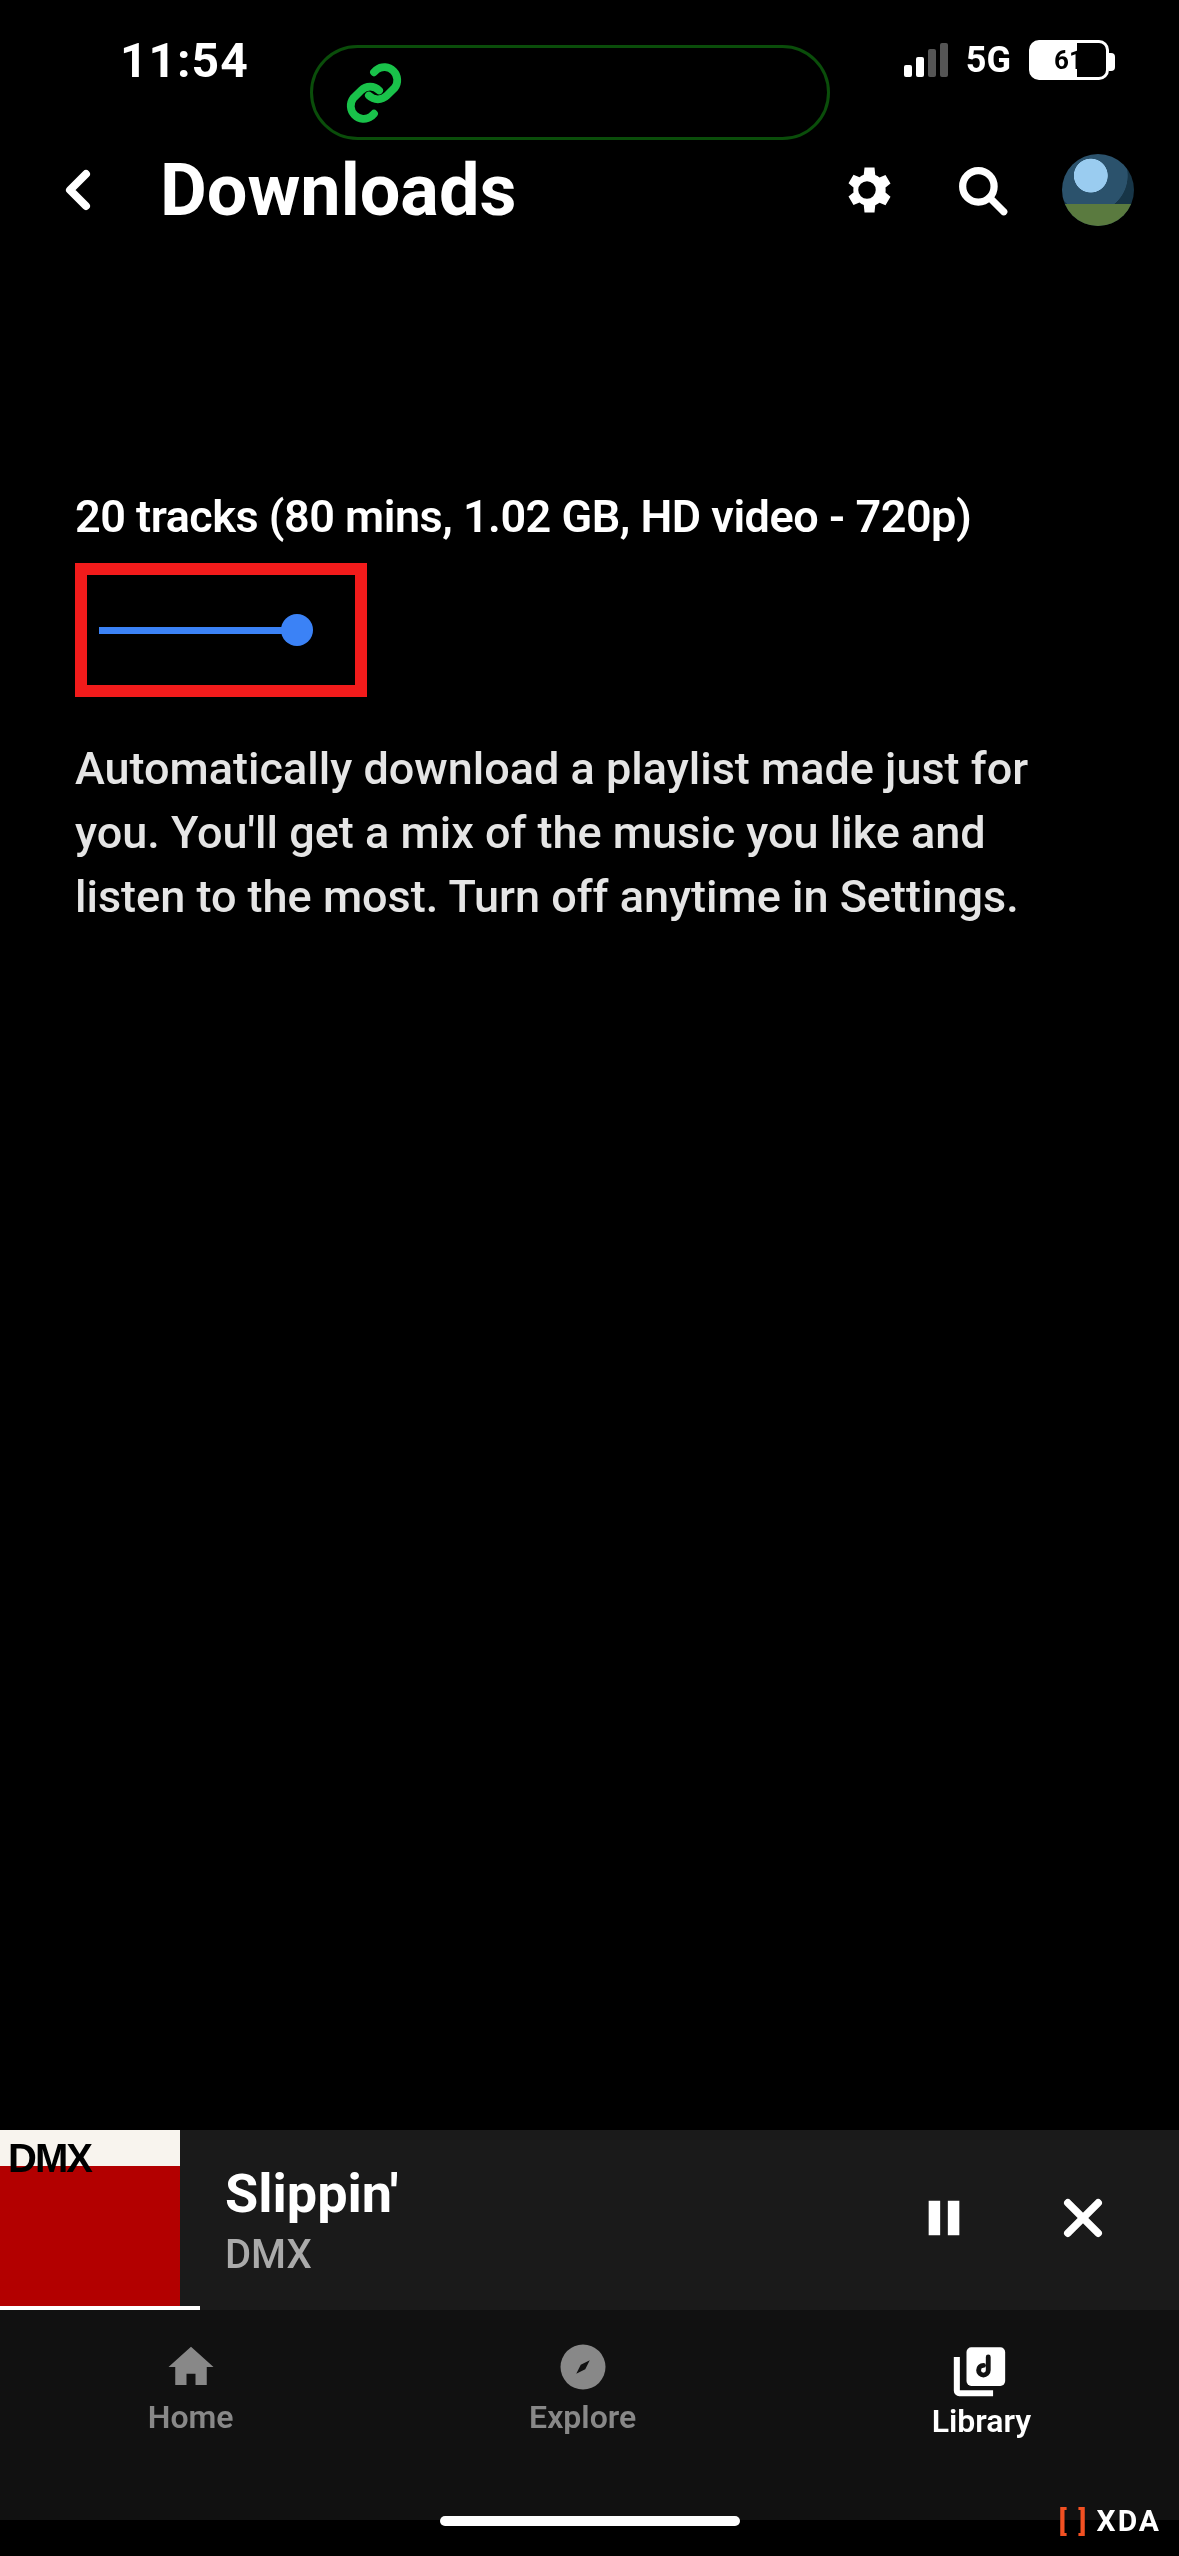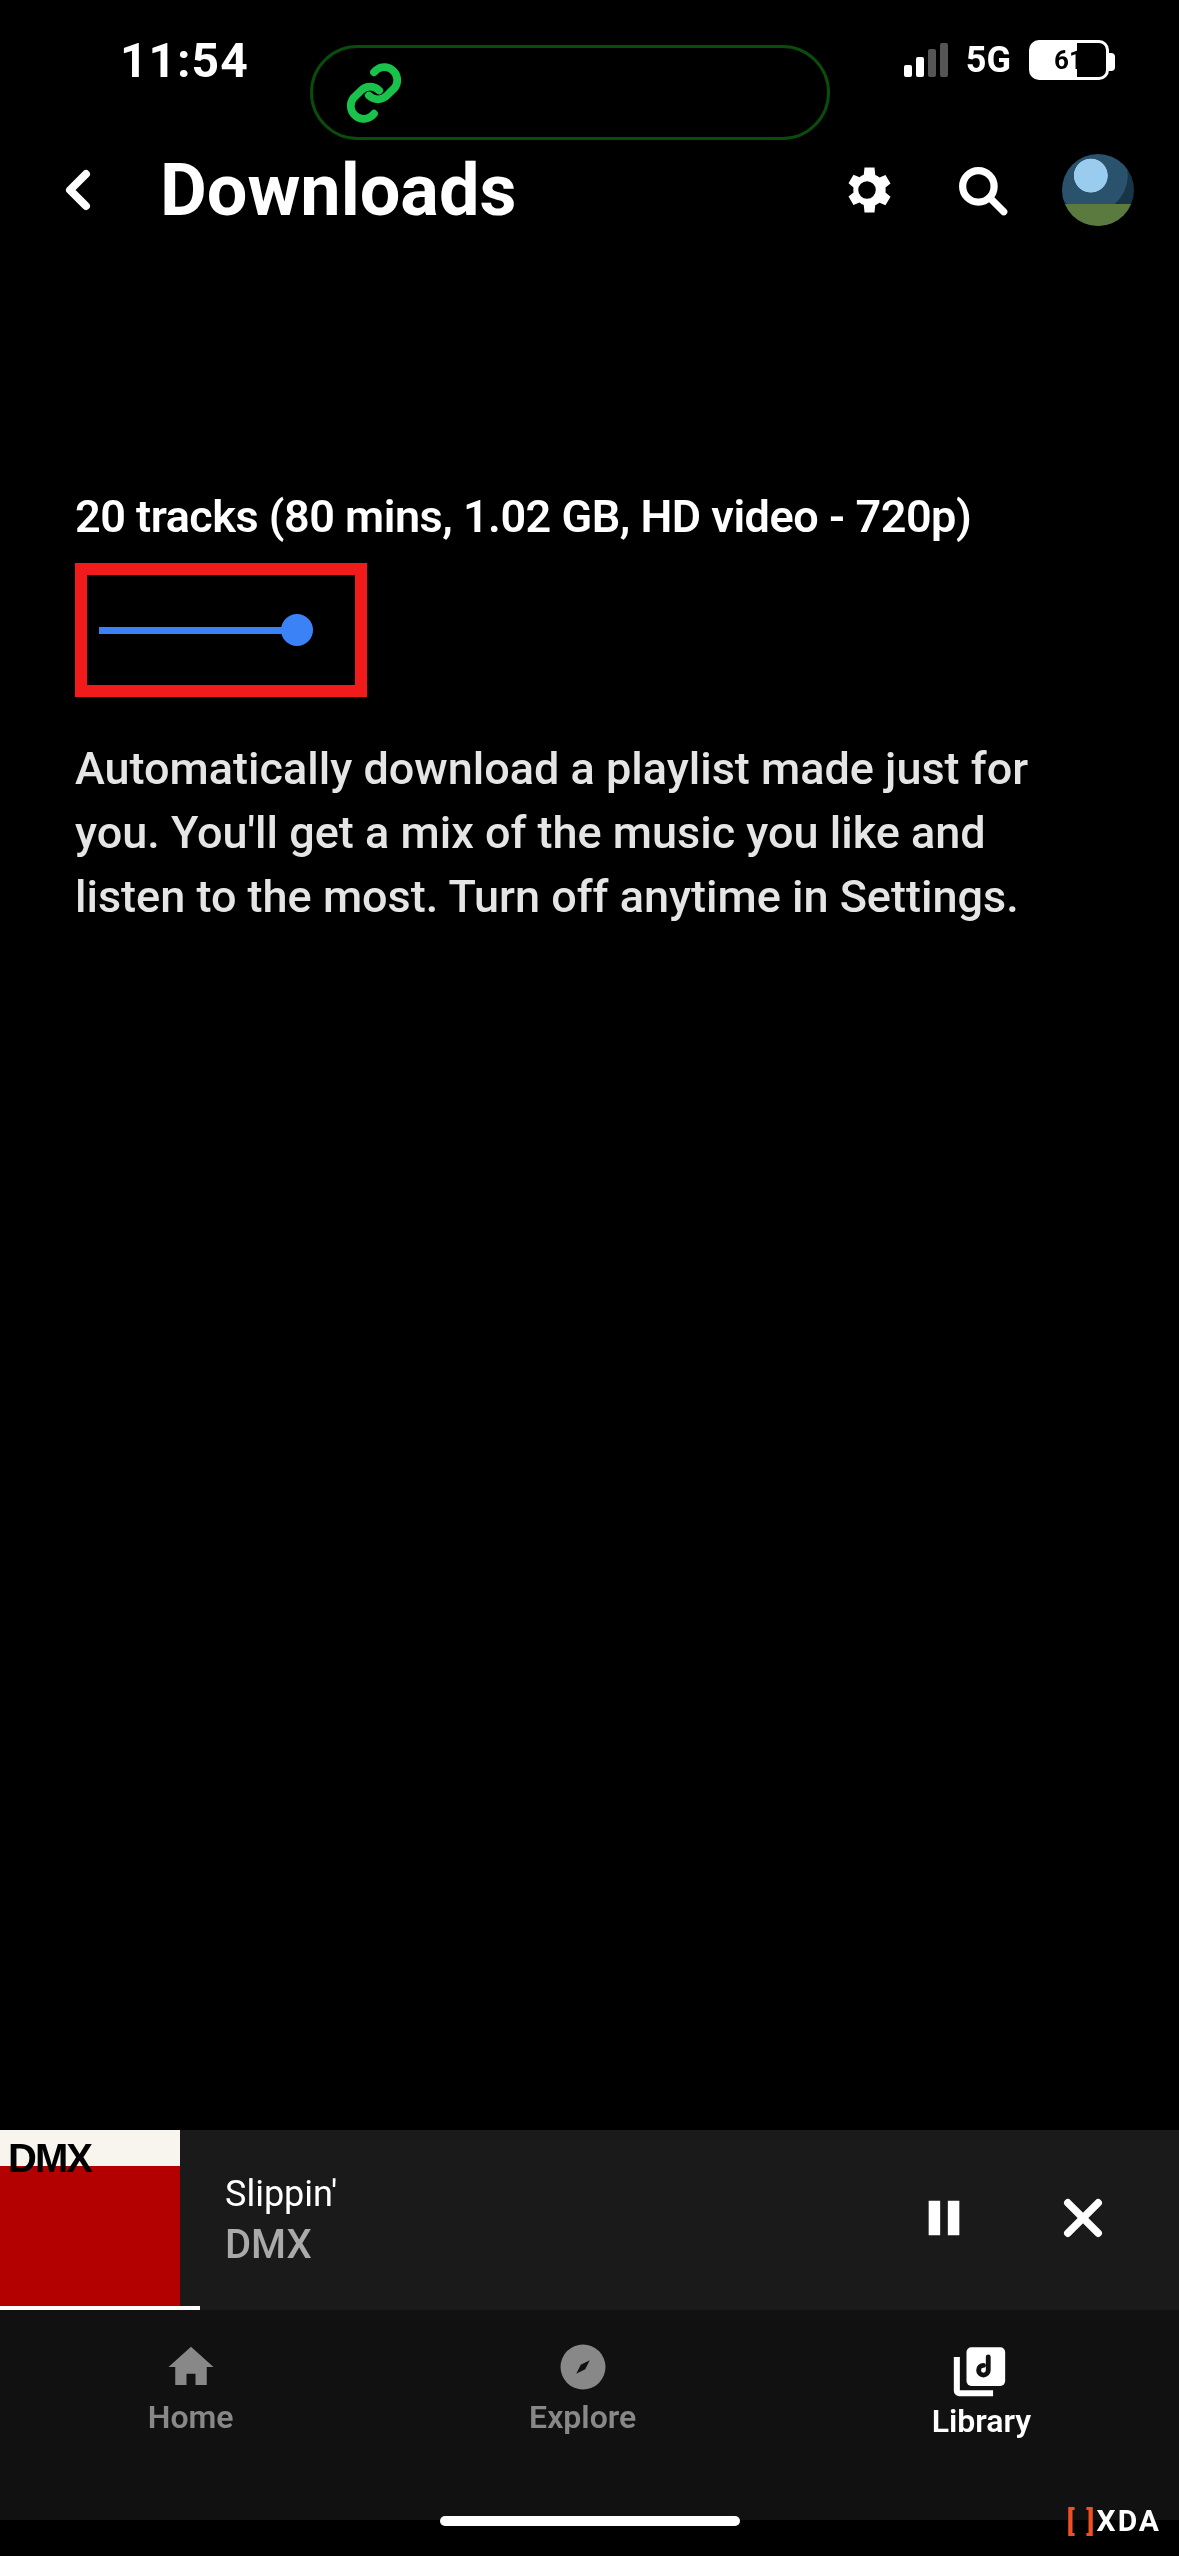--- a/index.html
+++ b/index.html
@@ -44,35 +44,35 @@
   .turn-on-btn { width: 314px; height: 106px; background: #e8e8e8; color:#111; display:flex; align-items:center; justify-content:center; font-size:40px; font-weight:800; letter-spacing:1px; }
 
   .empty-state { margin-top: 270px; text-align:center; }
   .empty-icon { width: 62px; height: 62px; border-radius:50%; background:#e5e5e5; display:inline-flex; align-items:center; justify-content:center; }
   .empty-text { margin-top: 60px; font-size: 48px; color:#bdbdbd; font-weight:500; }
 
   
   .mini-player { position:absolute; left:0; right:0; top: 2130px; height: 180px; background:#1a1a1a; display:flex; align-items:center; }
   .mini-art { width:180px; height:180px; background: linear-gradient(#f8f4ee 0 20%, #b30000 20% 100%); display:flex; align-items:flex-start; justify-content:flex-start; font-family: "Impact", sans-serif; color:#000; font-size:40px; padding:6px 0 0 8px; font-weight:900; letter-spacing:-2px;}
   .mini-info { flex:1; padding-left: 45px; }
-  .mini-title { font-size:36px; font-weight:400; }
+  .mini-title { font-size:54px; font-weight:700; }
   .mini-artist { font-size:40px; color:#aaa; font-weight:500; margin-top:6px;}
   .mini-controls { display:flex; align-items:center; gap: 90px; padding-right: 70px; }
   .mini-player::after{content:"";position:absolute;bottom:0;left:0;width:200px;height:4px;background:#fff;}
 
   
   .bottom-nav { position:absolute; left:0; right:0; top:2310px; height:210px; background:#111; display:flex; justify-content:space-around; align-items:flex-start; padding-top:30px; }
   .nav-item { display:flex; flex-direction:column; align-items:center; gap:4px; color:#888; }
   .nav-item.active { color:#fff; }
   .nav-label { font-size:32px; font-weight:600; }
 
   .home-indicator { position:absolute; bottom:30px; left:50%; transform:translateX(-50%); width:300px; height:10px; background:#fff; border-radius:10px; }
 
   .watermark { position:absolute; right:18px; bottom:18px; font-size:30px; font-weight:700; letter-spacing:2px; }
-  .watermark .o{color:#f25022;} .watermark .r{color:#fff;}
+  .watermark .o{color:#f25022;} .watermark .r{color:#fff;margin-left:8px;}
 </style>
 </head>
 <body>
 
 <div class="status-bar">
   <span class="status-time">11:54</span>
   <div class="status-pill">
     <svg width="62" height="62" viewBox="0 0 24 24" fill="none" stroke="#19c24a" stroke-width="3" stroke-linecap="round">
         <path d="M10 13a5 5 0 0 0 7 0l3-3a5 5 0 0 0-7-7l-1 1"></path>
         <path d="M14 11a5 5 0 0 0-7 0l-3 3a5 5 0 0 0 7 7l1-1"></path>

